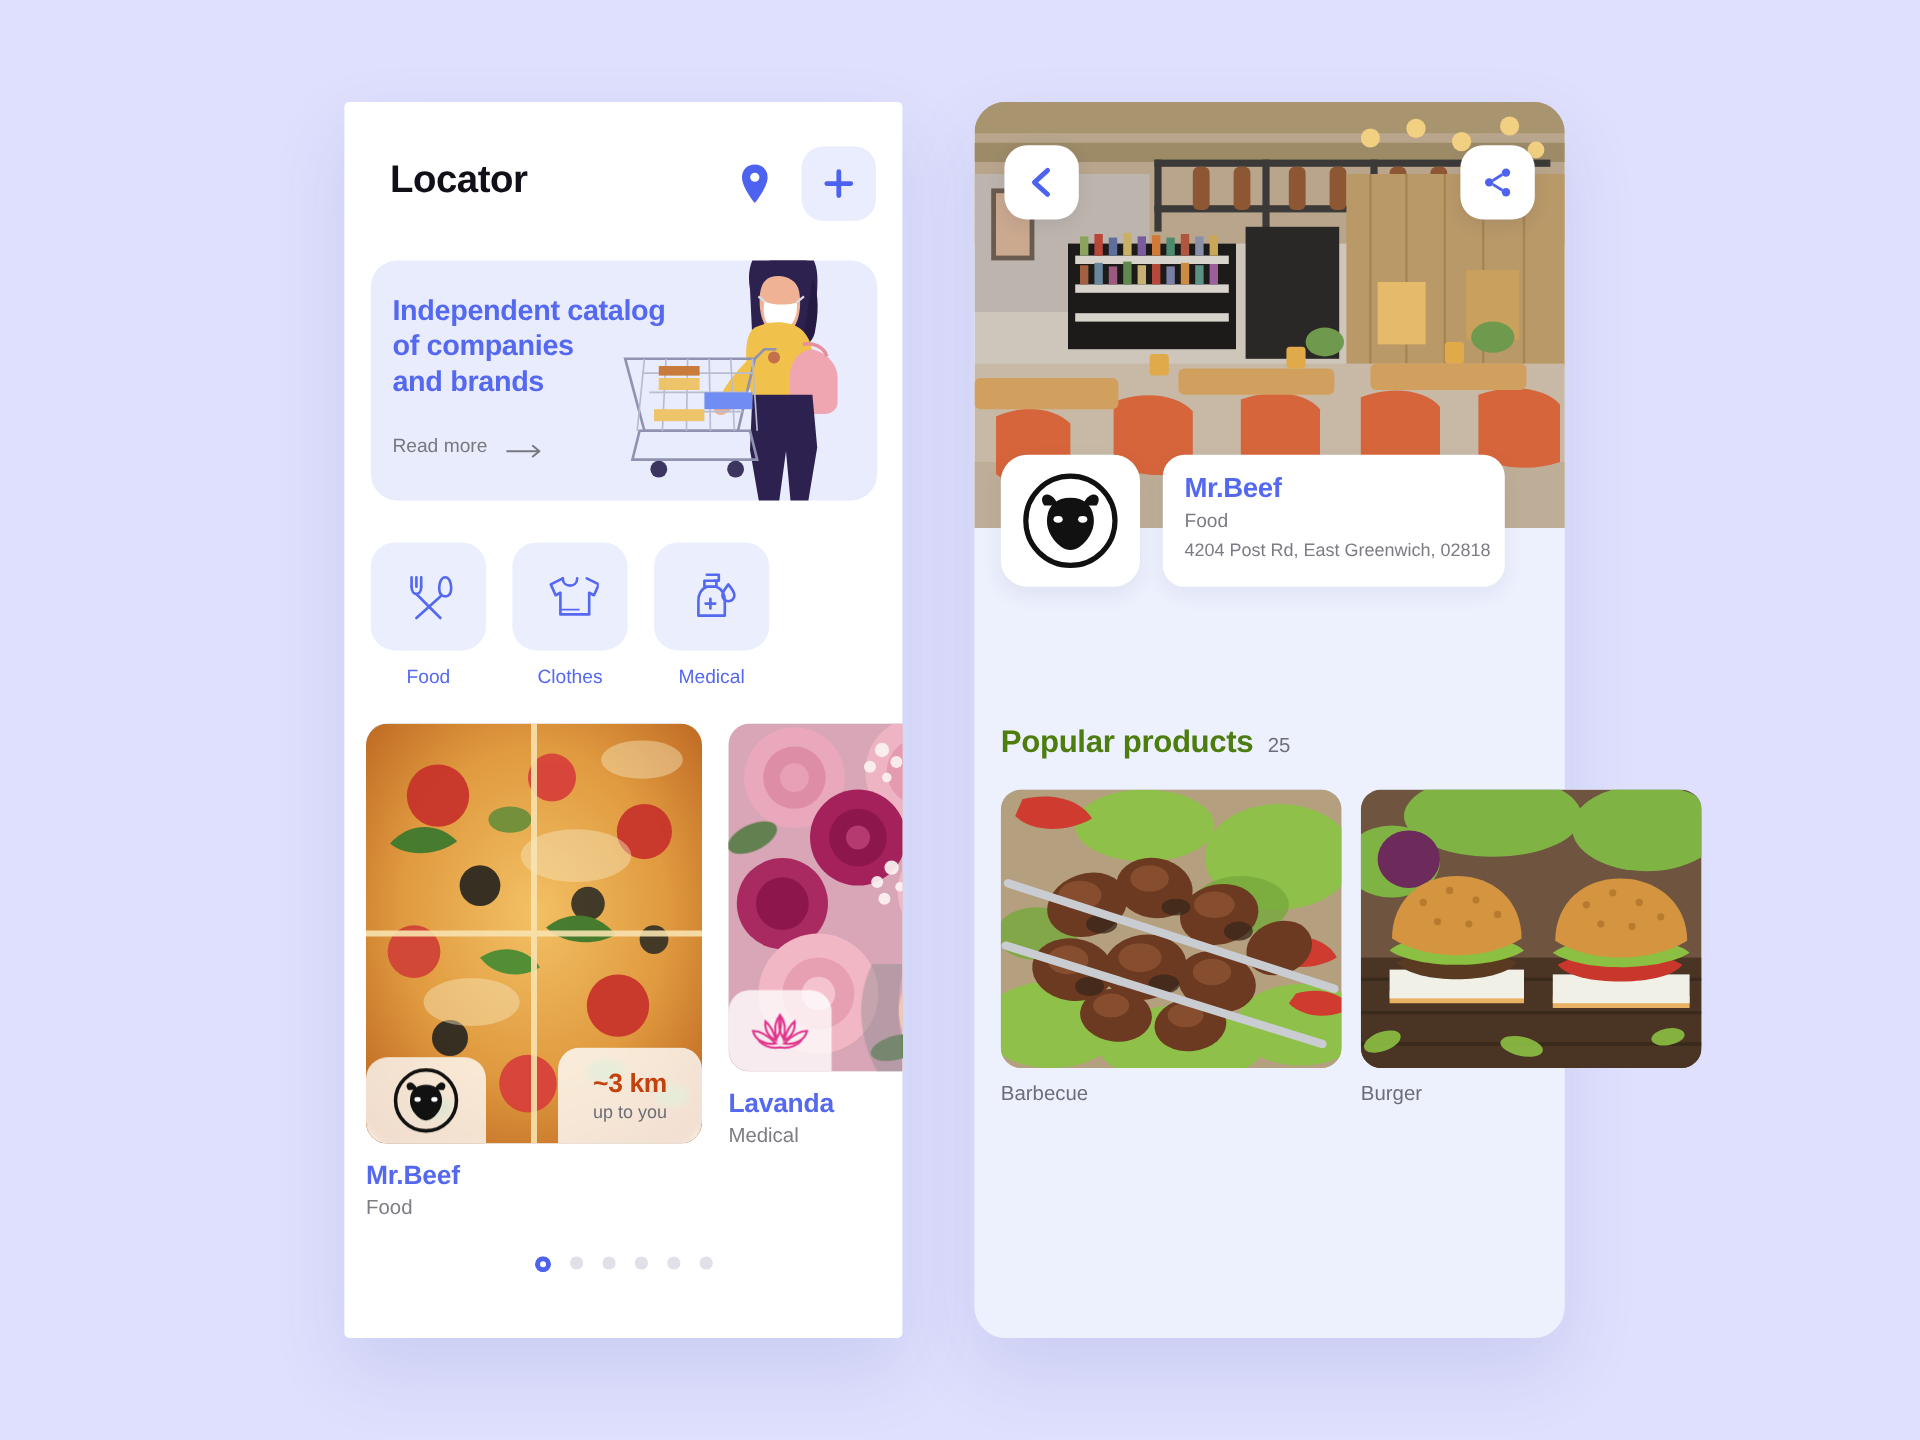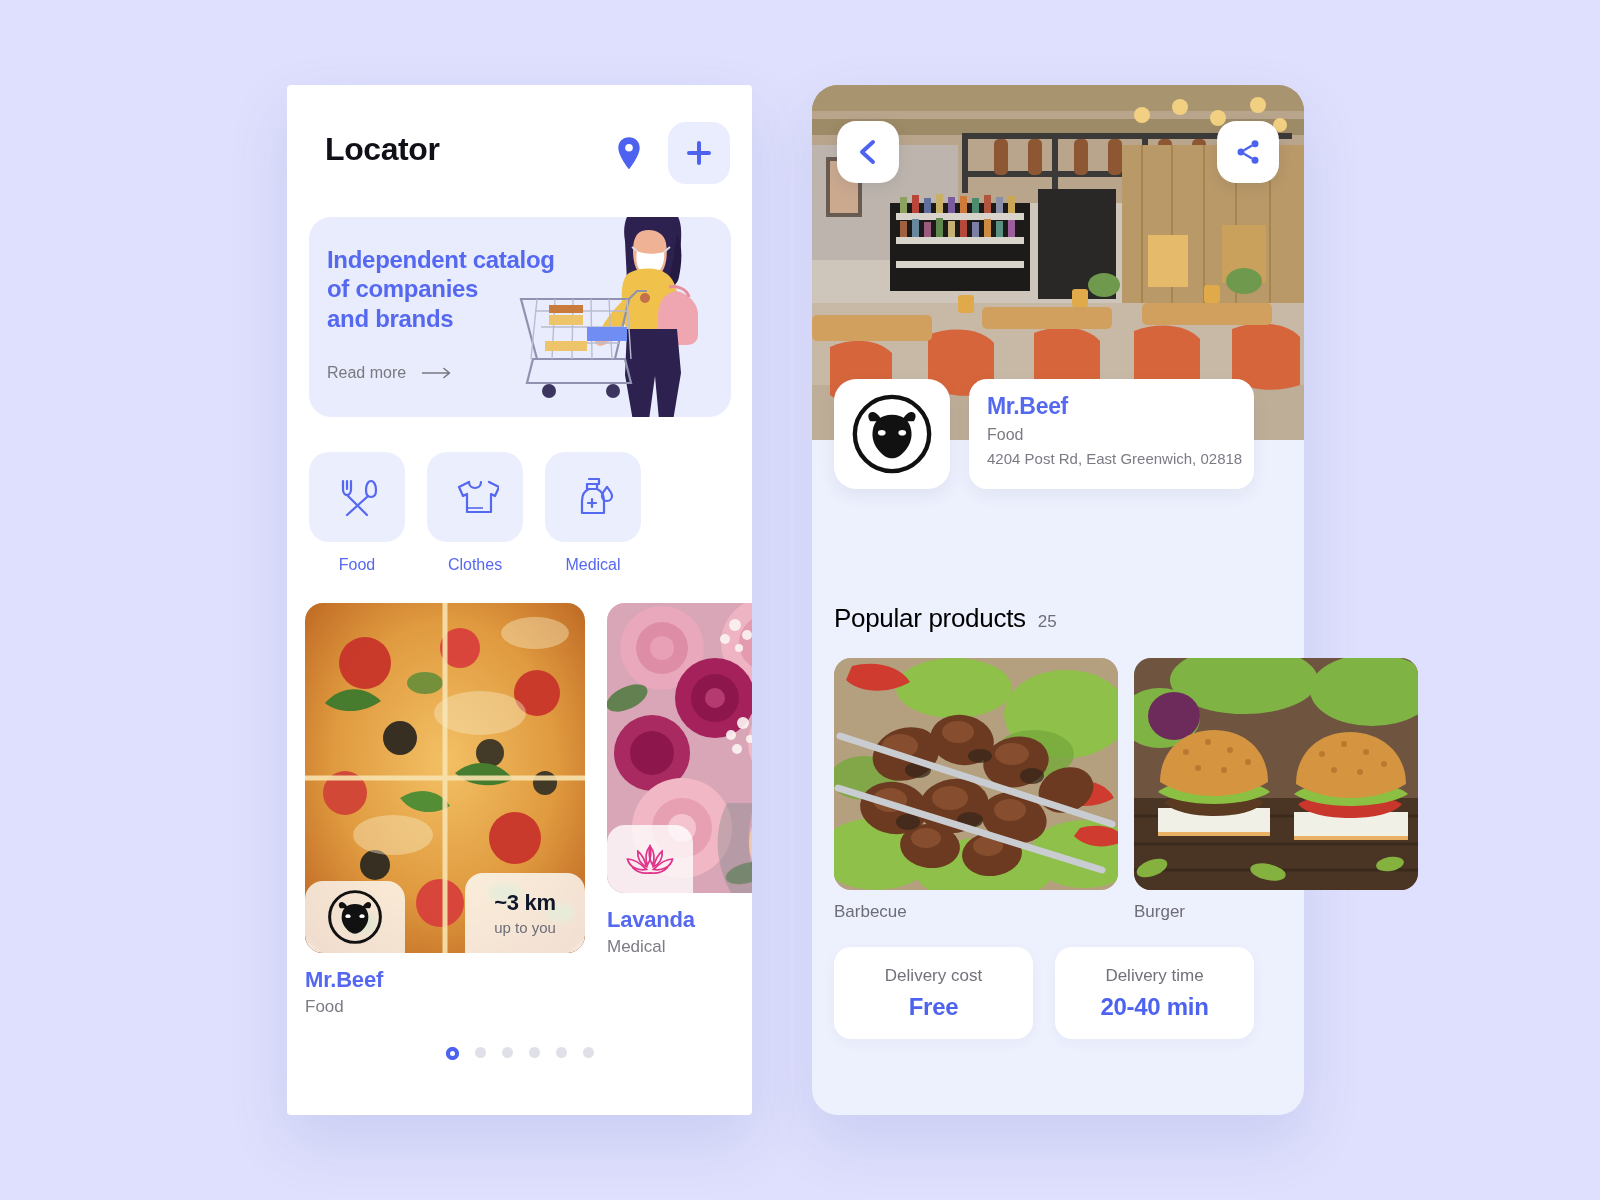--- a/index.html
+++ b/index.html
@@ -41,21 +41,21 @@
     position:absolute; left:22px; top:132px; width:422px; height:200px;
     background:#e9ecfd; border-radius:22px; overflow:hidden;
   }
   .banner-title{
     position:absolute; left:18px; top:28px; width:270px;
     font-size:24px; line-height:1.22; font-weight:700; color:#5568f0;
     letter-spacing:-0.3px;
   }
   .banner-link{
     position:absolute; left:18px; top:147px;
-    display:flex; align-items:center; gap:16px;
+    display:flex; align-items:flex-end; gap:16px;
     font-size:16px; color:#78787f; cursor:pointer;
   }
   .banner-art{
     position:absolute; right:-8px; top:-36px; width:230px; height:255px;
   }
 
   
   .cats{
     position:absolute; left:22px; top:367px; width:460px; height:135px;
     display:flex; gap:22px;
@@ -92,21 +92,21 @@
     background:rgba(255,255,255,0.78); border-radius:18px 18px 0 18px;
     display:flex; align-items:center; justify-content:center;
     backdrop-filter:blur(3px);
   }
   .dist-chip{
     position:absolute; right:0; bottom:0; width:120px; height:80px;
     background:rgba(255,255,255,0.80); border-radius:18px 18px 18px 0;
     display:flex; flex-direction:column; align-items:center; justify-content:center;
     backdrop-filter:blur(3px);
   }
-  .dist-val{ font-size:22px; font-weight:700; color:#0f172a; letter-spacing:-0.3px; }
+  .dist-val{ font-size:22px; font-weight:700; color:#c2410c; letter-spacing:-0.3px; }
   .dist-sub{ font-size:15px; color:#6d6d78; margin-top:3px; }
   .lotus-chip{
     position:absolute; left:0; bottom:0; width:86px; height:68px;
     background:rgba(255,255,255,0.78); border-radius:18px 18px 0 18px;
     display:flex; align-items:center; justify-content:center;
   }
 
   .dots{
     position:absolute; left:0; right:0; top:962px;
     display:flex; justify-content:center; gap:16px;
@@ -153,21 +153,21 @@
     box-shadow:0 6px 18px rgba(40,40,90,0.06);
   }
   .biz-name{ font-size:23px; font-weight:700; color:#5568f0; letter-spacing:-0.3px; }
   .biz-cat{ font-size:16px; color:#7b7b85; margin-top:6px; }
   .biz-addr{ font-size:15px; color:#7b7b85; margin-top:6px; white-space:nowrap; }
 
   .pop-head{
     position:absolute; left:22px; top:518px;
     display:flex; align-items:baseline; gap:12px;
   }
-  .pop-title{ font-size:26px; font-weight:400; color:#000000; letter-spacing:-0.3px; }
+  .pop-title{ font-size:26px; font-weight:700; color:#4d7c0f; letter-spacing:-0.3px; }
   .pop-count{ font-size:17px; color:#6e6e7a; }
 
   .products{ position:absolute; left:22px; top:573px; }
   .prod{ position:absolute; top:0; }
   .prod.p1{ left:0; }
   .prod.p2{ left:300px; }
   .prod-img{ width:284px; height:232px; border-radius:17px; overflow:hidden; background:#ccc; }
   .prod-label{ margin-top:12px; font-size:17px; color:#6e6e78; }
 
   .delivery{ position:absolute; left:22px; top:862px; display:flex; gap:22px; }
@@ -693,25 +693,15 @@
             <ellipse cx="134" cy="214" rx="18" ry="8" transform="rotate(12 134 214)"></ellipse>
             <ellipse cx="256" cy="206" rx="14" ry="7" transform="rotate(-10 256 206)"></ellipse>
           </g>
         </svg>
       </div>
       <div class="prod-label">Burger</div>
     </div>
 
   </div>
 
-  <div class="delivery">
-    <div class="del-card">
-      <span class="del-label">Delivery cost</span>
-      <span class="del-value">Free</span>
-    </div>
-    <div class="del-card">
-      <span class="del-label">Delivery time</span>
-      <span class="del-value">20-40 min</span>
-    </div>
-  </div>
 
 
 </div>
 
 </body></html>

